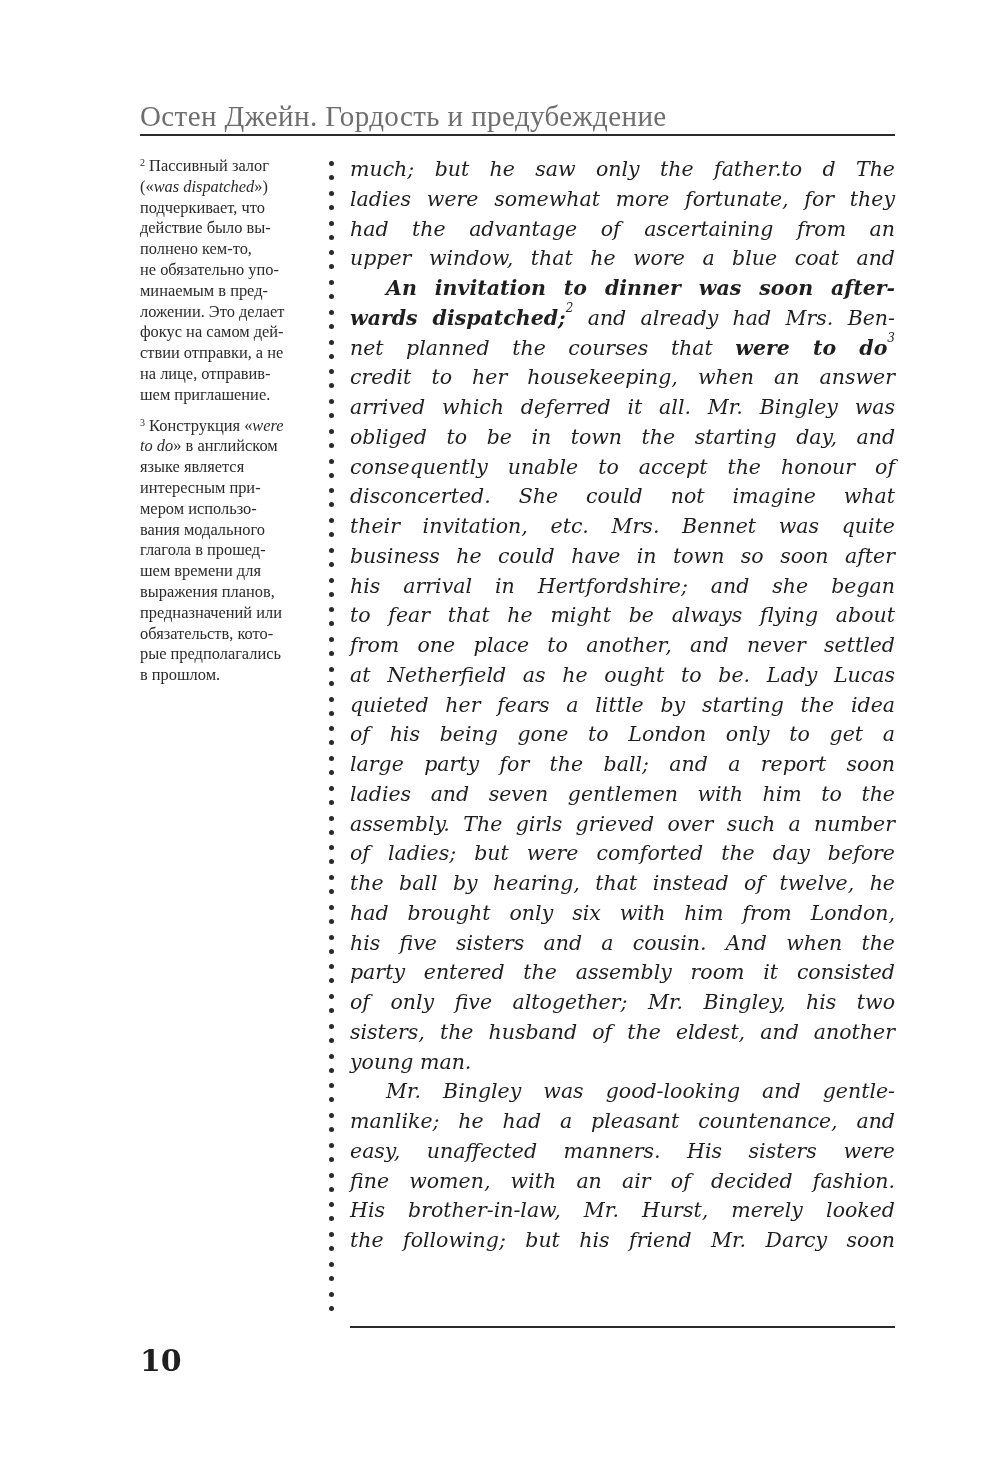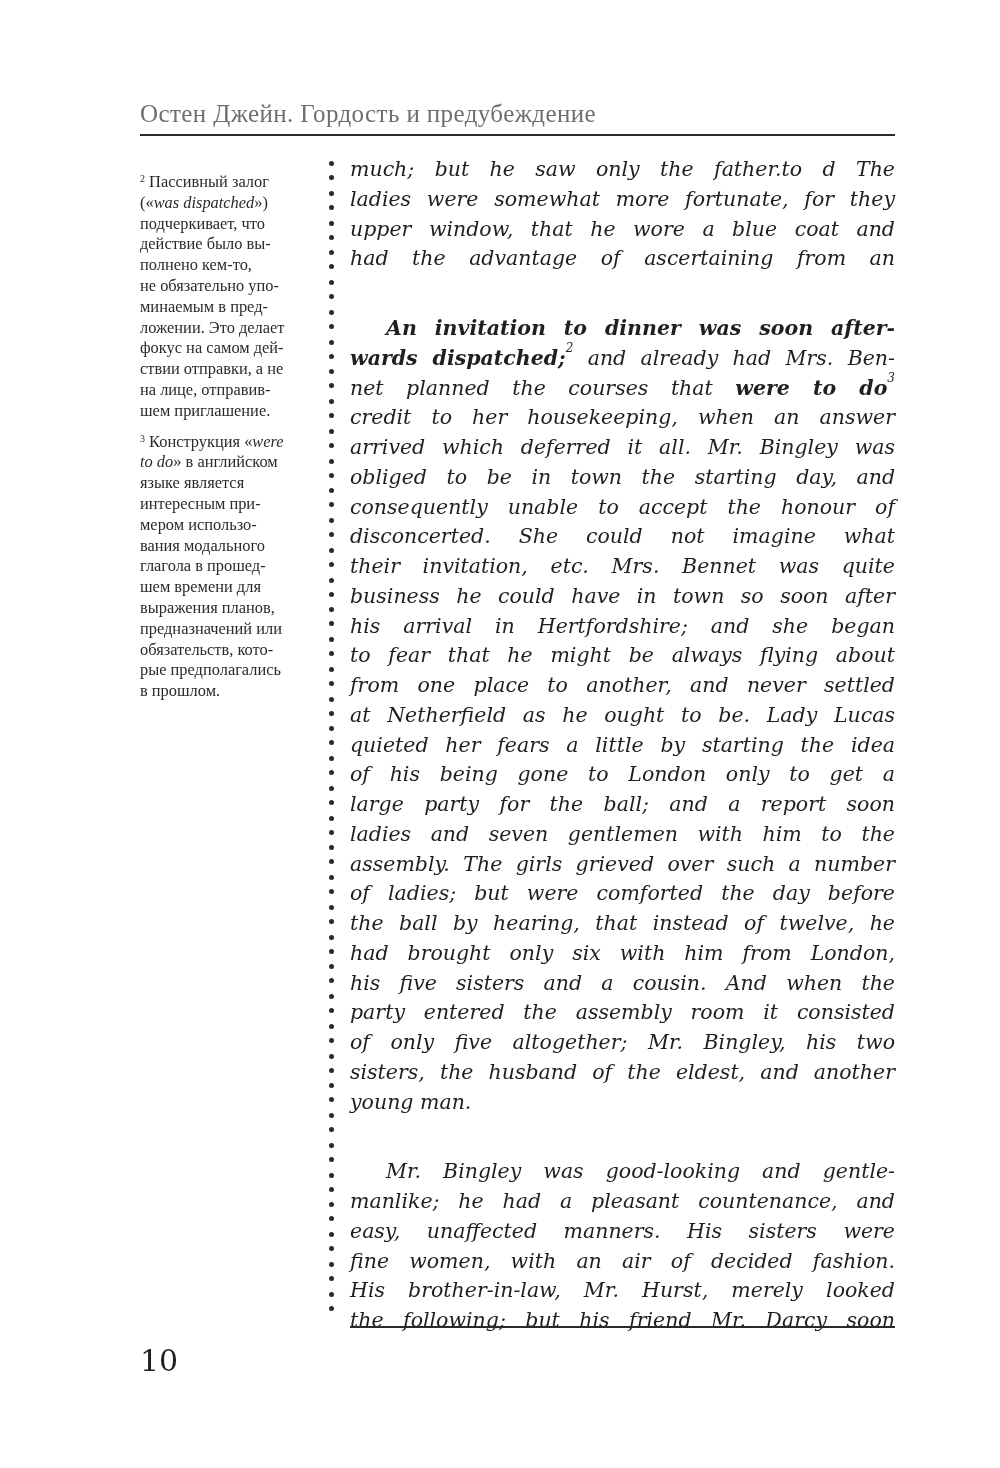--- a/index.html
+++ b/index.html
@@ -1,53 +1,53 @@
 <!DOCTYPE html>
 <html><head>
 <meta charset="utf-8">
 <style>
   html, body { margin: 0; padding: 0; background: #ffffff; }
   body { width: 1000px; height: 1468px; position: relative; overflow: hidden;
          font-family: "DejaVu Serif", serif; color: #1f1f1f; }
 
   .running-head { position: absolute; left: 140px; top: 100px;
-                  font-family: "Liberation Serif", serif; font-size: 25px;
+                  font-family: "Liberation Serif", serif; font-size: 29px;
                   color: #6e6e6e; letter-spacing: 0.4px; white-space: nowrap; }
   .head-rule { position: absolute; left: 140px; top: 134px; width: 755px;
                height: 0; border-top: 2px solid #2a2a2a; }
 
-  .notes { position: absolute; left: 140px; top: 172px; width: 178px;
+  .notes { position: absolute; left: 140px; top: 156px; width: 178px;
            font-family: "Liberation Serif", serif; font-size: 16.4px;
            line-height: 20.8px; color: #2a2a2a; }
   .note { margin: 0 0 10px 0; white-space: pre-line; }
   .note sup { font-size: 10px; vertical-align: top; line-height: 10px; position: relative; top: 2px; }
   .note i { }
   .note-line { display: block; white-space: nowrap; }
 
   .dots { position: absolute; left: 329px; top: 157px; width: 10px; }
   .dot-pair { position: relative; height: 29.75px; }
   .dot-pair span { position: absolute; left: 0; width: 5px; height: 5px;
                    border-radius: 50%; background: #2a2a2a; }
   .dot-pair .d1 { top: 4px; }
   .dot-pair .d2 { top: 18px; }
 
   .body-text { position: absolute; left: 350px; top: 155px; width: 545px;
                font-family: "DejaVu Serif", serif; font-size: 20.5px;
                line-height: 29.75px; color: #1f1f1f; font-style: italic; }
   .line { display: block; white-space: nowrap; text-align: justify;
           text-align-last: justify; height: 29.75px; }
   .line.last { text-align-last: left; }
-  .line.indent { padding-left: 36px; margin-top: 40px; }
+  .line.indent { padding-left: 36px; }
   .line b { font-weight: bold; }
   .line sup { font-size: 12px; vertical-align: top; position: relative; top: -2px; line-height: 12px; }
 
   .foot-rule { position: absolute; left: 350px; top: 1326px; width: 545px;
                border-top: 2px solid #2a2a2a; }
   .page-number { position: absolute; left: 140px; top: 1343px;
-                 font-family: "DejaVu Serif", serif; font-size: 30px; color: #1f1f1f; }
+                 font-family: "DejaVu Serif", serif; font-size: 30px; color: #1f1f1f; font-weight: bold; }
 </style>
 </head>
 <body>
 
 <div class="running-head">Остен Джейн. Гордость и предубеждение</div>
 <div class="head-rule"></div>
 
 <div class="notes" id="notes">
     <div class="note"><span class="note-line"><sup>2</sup> Пассивный залог</span><span class="note-line">(«<i>was dispatched</i>»)</span><span class="note-line">подчеркивает, что</span><span class="note-line">действие было вы-</span><span class="note-line">полнено кем-то,</span><span class="note-line">не обязательно упо-</span><span class="note-line">минаемым в пред-</span><span class="note-line">ложении. Это делает</span><span class="note-line">фокус на самом дей-</span><span class="note-line">ствии отправки, а не</span><span class="note-line">на лице, отправив-</span><span class="note-line">шем приглашение.</span></div>
     <div class="note"><span class="note-line"><sup>3</sup> Конструкция «<i>were</i></span><span class="note-line"><i>to do</i>» в английском</span><span class="note-line">языке является</span><span class="note-line">интересным при-</span><span class="note-line">мером использо-</span><span class="note-line">вания модального</span><span class="note-line">глагола в прошед-</span><span class="note-line">шем времени для</span><span class="note-line">выражения планов,</span><span class="note-line">предназначений или</span><span class="note-line">обязательств, кото-</span><span class="note-line">рые предполагались</span><span class="note-line">в прошлом.</span></div>
@@ -208,22 +208,22 @@
     </div>
     <div class="dot-pair">
       <span class="d1"></span>
       <span class="d2"></span>
     </div>
   </div>
 
 <div class="body-text" id="body-text">
     <span class="line"><span>much; but he saw only the father.to d The</span></span>
     <span class="line"><span>ladies were somewhat more fortunate, for they</span></span>
+    <span class="line"><span>had the advantage of ascertaining from an</span></span>
     <span class="line"><span>upper window, that he wore a blue coat and</span></span>
-    <span class="line"><span>had the advantage of ascertaining from an</span></span>
     <span class="line indent"><b>An invitation to dinner was soon after-</b></span>
     <span class="line"><b>wards dispatched;</b><sup>2</sup><span> and already had Mrs. Ben-</span></span>
     <span class="line"><span>net planned the courses that </span><b>were to do</b><sup>3</sup></span>
     <span class="line"><span>credit to her housekeeping, when an answer</span></span>
     <span class="line"><span>arrived which deferred it all. Mr. Bingley was</span></span>
     <span class="line"><span>obliged to be in town the starting day, and</span></span>
     <span class="line"><span>consequently unable to accept the honour of</span></span>
     <span class="line"><span>disconcerted. She could not imagine what</span></span>
     <span class="line"><span>their invitation, etc. Mrs. Bennet was quite</span></span>
     <span class="line"><span>business he could have in town so soon after</span></span>

